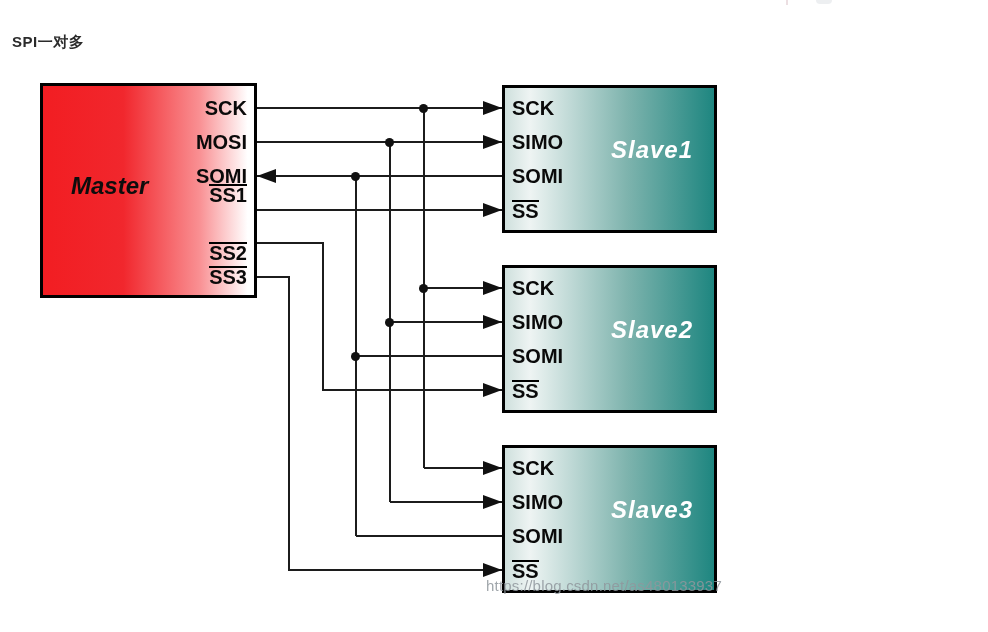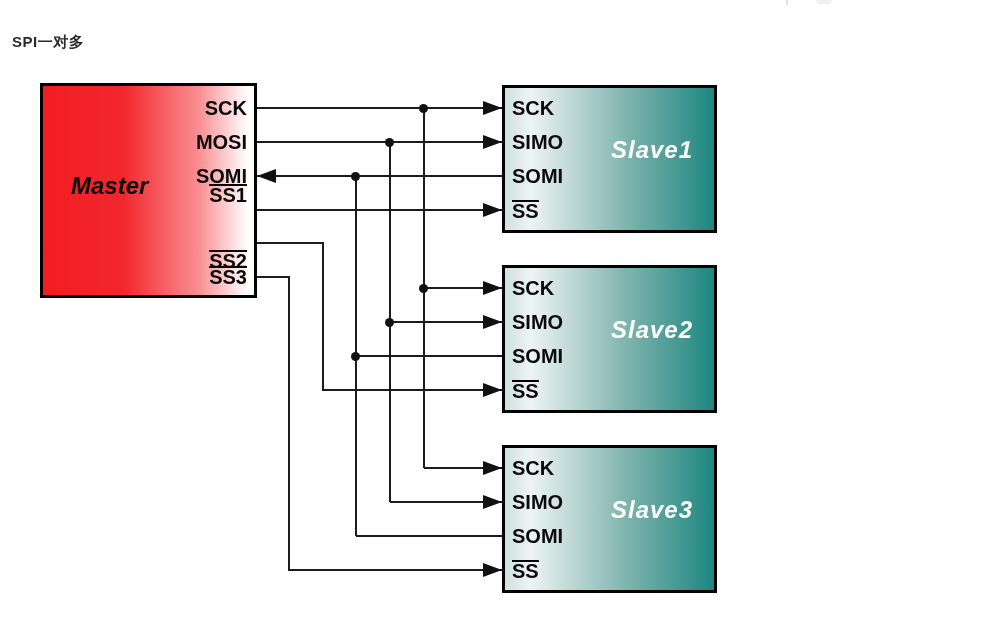--- a/index.html
+++ b/index.html
@@ -63,21 +63,21 @@
   <div class="artifact2"></div>
 
   <div class="page-title">SPI一对多</div>
 
   <div class="block master">
     <div class="block-label">Master</div>
     <div class="pin" style="top:12px">SCK</div>
     <div class="pin" style="top:46px">MOSI</div>
     <div class="pin" style="top:80px">SOMI</div>
     <div class="pin" style="top:98px"><span class="ovl">SS1</span></div>
-    <div class="pin" style="top:164px"><span class="ovl">SS2</span></div>
+    <div class="pin" style="top:156px"><span class="ovl">SS2</span></div>
     <div class="pin" style="top:180px"><span class="ovl">SS3</span></div>
   </div>
 
   <div class="block slave s1">
     <div class="block-label">Slave1</div>
     <div class="pin" style="top:10px">SCK</div>
     <div class="pin" style="top:44px">SIMO</div>
     <div class="pin" style="top:78px">SOMI</div>
     <div class="pin" style="top:112px"><span class="ovl">SS</span></div>
   </div>
@@ -130,14 +130,15 @@
   <div class="ar" style="left:483px;top:135px"></div>
   <div class="al" style="left:257px;top:169px"></div>
   <div class="ar" style="left:483px;top:203px"></div>
   <div class="ar" style="left:483px;top:281px"></div>
   <div class="ar" style="left:483px;top:315px"></div>
   <div class="ar" style="left:483px;top:383px"></div>
   <div class="ar" style="left:483px;top:461px"></div>
   <div class="ar" style="left:483px;top:495px"></div>
   <div class="ar" style="left:483px;top:563px"></div>
 
+  <div class="watermark">https://blog.csdn.net/as480133937</div>
 
 </div>
 
 </body></html>

